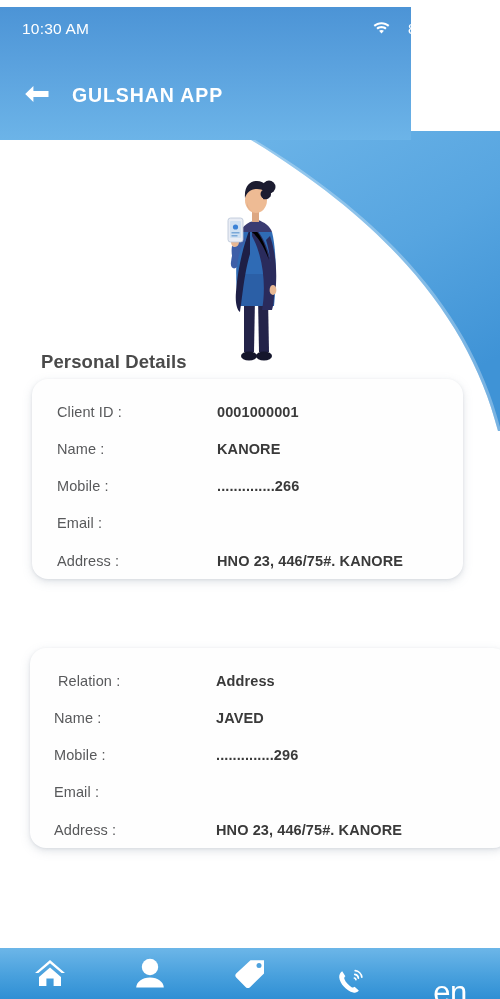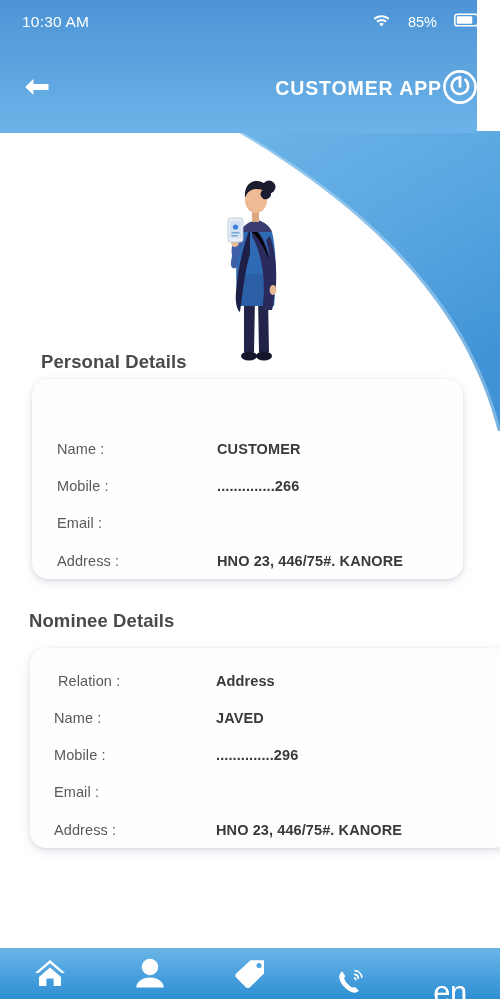--- a/index.html
+++ b/index.html
@@ -16,26 +16,25 @@
     position: relative;
     width: 500px;
     height: 999px;
     background: #ffffff;
     overflow: hidden;
   }
 
   
   .header {
     position: absolute;
-    top: 0; left: 0;
-    width: 477px;
+    top: 7px; left: 0;
+    width: 411px;
     height: 133px;
     background: linear-gradient(180deg, #4c94d6 0%, #5ba2de 45%, #6cb4e8 100%);
     z-index: 5;
-    text-align: right;
   }
 
   .statusbar {
     position: absolute;
     top: 0; left: 0;
     width: 500px;
     height: 44px;
     display: flex;
     align-items: center;
     justify-content: space-between;
@@ -239,21 +238,21 @@
     </div>
 
     <div class="appbar">
       <div class="back-btn">
         <span>
           <svg width="28" height="20" viewBox="0 0 28 20">
             <path d="M10.4 2.0 L2.2 10.0 L10.4 18.0 L10.4 13.0 L25.5 13.0 L25.5 7.0 L10.4 7.0 Z" fill="#ffffff"></path>
           </svg>
         </span>
       </div>
-      <div class="appbar-title">CUSTOMER APP</div>
+      <div class="appbar-title">GULSHAN APP</div>
       <div class="power-btn">
         <span>
           <svg width="36" height="36" viewBox="0 0 36 36">
             <circle cx="18" cy="18" r="15.6" fill="none" stroke="#ffffff" stroke-width="2.6"></circle>
             <path d="M18 8.6 A 8.2 8.2 0 1 0 23.4 10.7" fill="none" stroke="#ffffff" stroke-width="2.6" stroke-linecap="round"></path>
             <line x1="18" y1="8.2" x2="18" y2="17.4" stroke="#ffffff" stroke-width="2.8" stroke-linecap="round"></line>
           </svg>
         </span>
       </div>
     </div>
@@ -315,39 +314,42 @@
 
       <path d="M41 32 C42 38 45 42 50 43 C47 43 43 40 41 36 Z" fill="#dda782" opacity="0.6"></path>
     </svg>
   </div>
 
   <div class="content">
 
     <div id="title-personal" class="section-title">Personal Details</div>
 
     <div id="card-personal" class="card">
+      <div class="row" style="top:14px">
+        <span class="row-label">Client ID :</span>
+        <span class="row-value">0001000001</span>
+      </div>
       <div class="row" style="top:51px">
         <span class="row-label">Name :</span>
-        <span class="row-value">CUSTOMER</span>
+        <span class="row-value">KANORE</span>
       </div>
       <div class="row" style="top:88px">
         <span class="row-label">Mobile :</span>
         <span class="row-value">..............266</span>
       </div>
       <div class="row" style="top:125px">
         <span class="row-label">Email :</span>
         <span class="row-value"></span>
       </div>
       <div class="row" style="top:163px">
         <span class="row-label">Address :</span>
         <span class="row-value">HNO 23, 446/75#. KANORE</span>
       </div>
     </div>
 
-    <div id="title-nominee" class="section-title">Nominee Details</div>
 
     <div id="card-nominee" class="card">
       <div class="row" style="top:14px">
         <span class="row-label">Relation :</span>
         <span class="row-value">Address</span>
       </div>
       <div class="row" style="top:51px">
         <span class="row-label">Name :</span>
         <span class="row-value">JAVED</span>
       </div>

